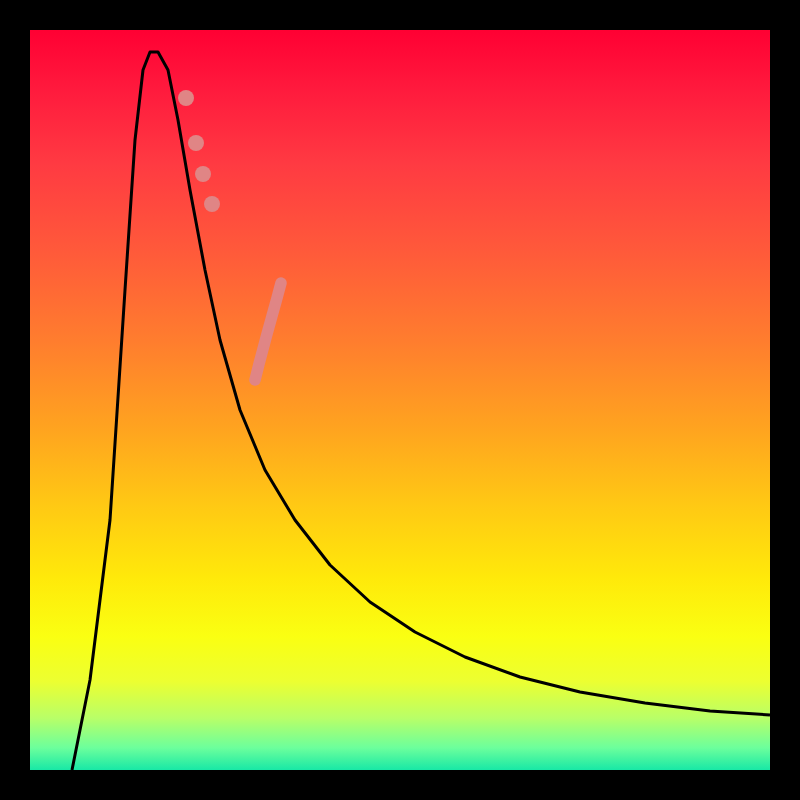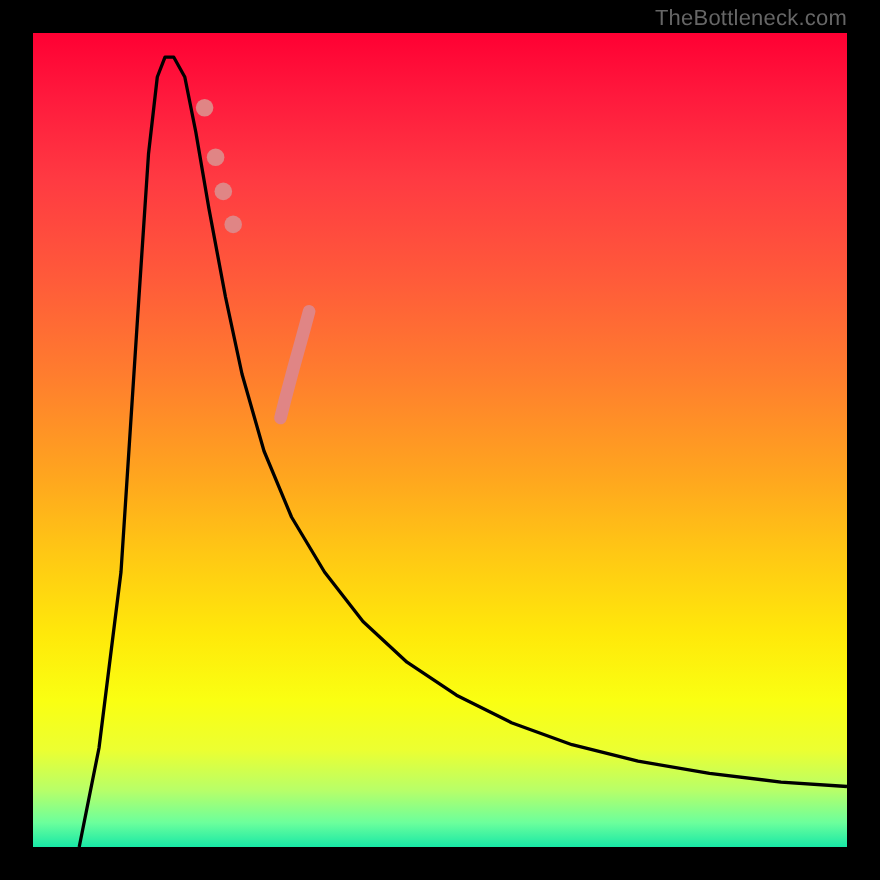--- a/index.html
+++ b/index.html
@@ -74,14 +74,13 @@
 
       <g id="hl-dots">
           <circle cx="182" cy="174" r="8" fill="#e08585"></circle>
           <circle cx="173" cy="144" r="8" fill="#e08585"></circle>
           <circle cx="166" cy="113" r="8" fill="#e08585"></circle>
           <circle cx="156" cy="68" r="8" fill="#e08585"></circle>
         </g>
     </svg>
   </div>
 
-  <div class="watermark">TheBottleneck.com</div>
 </div>
 
 </body></html>

